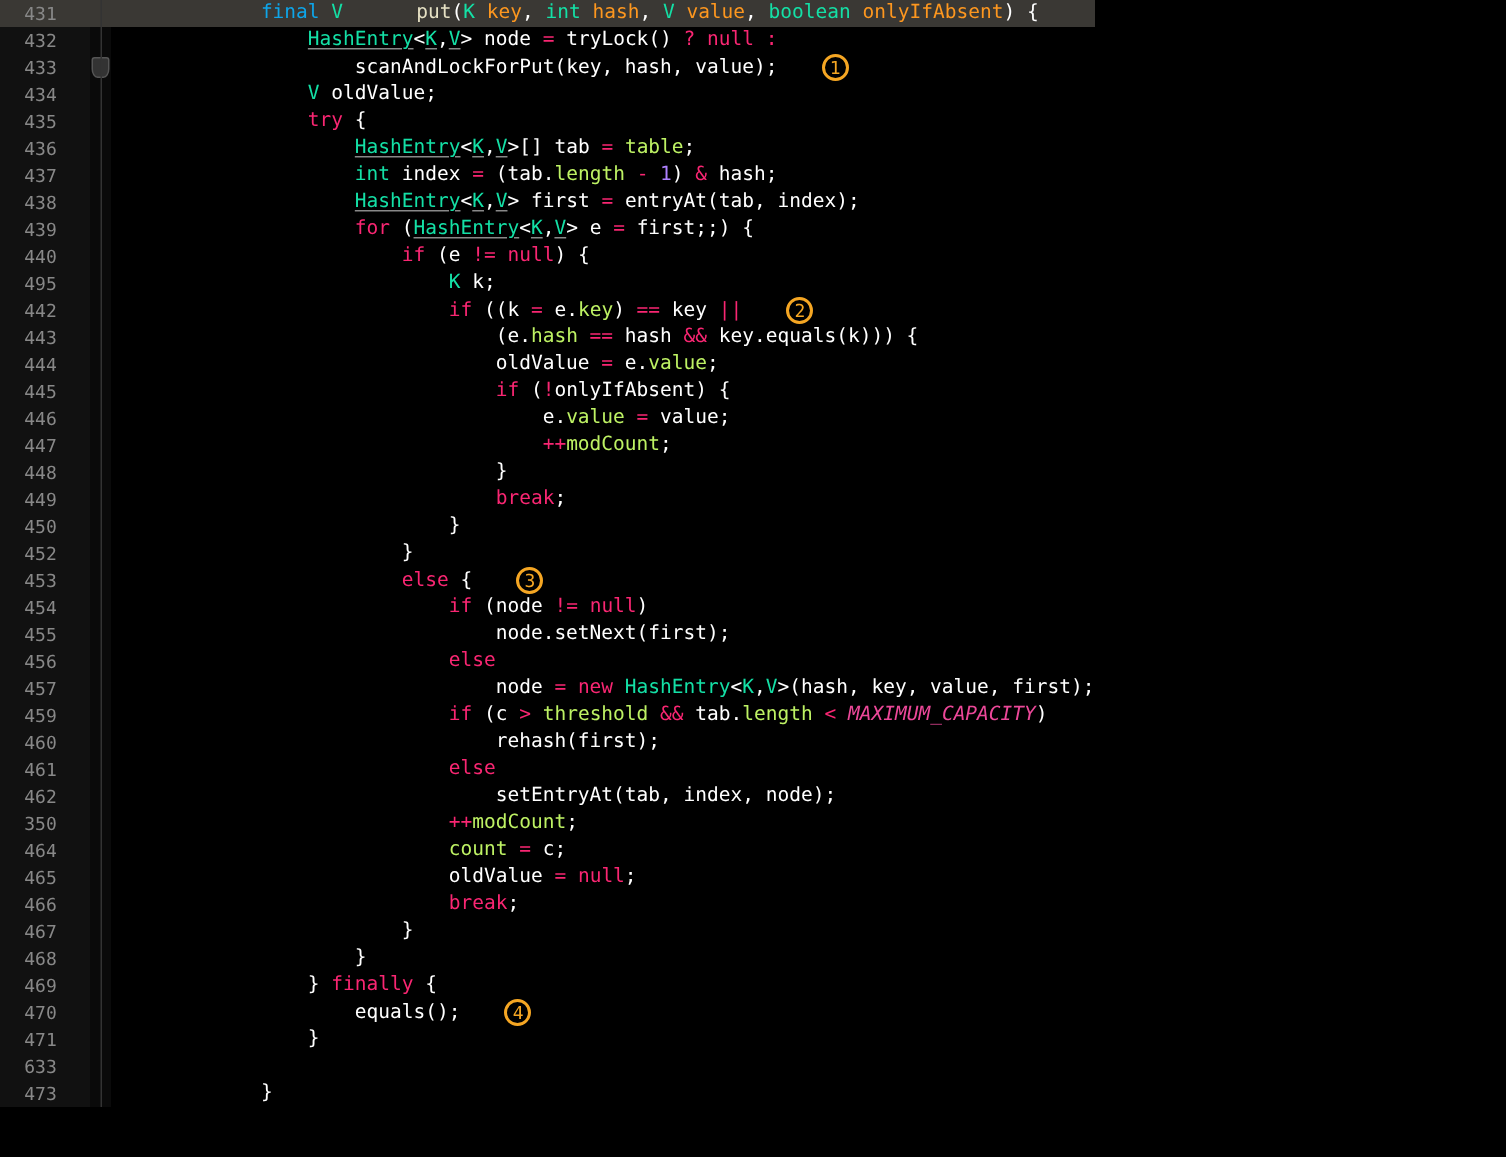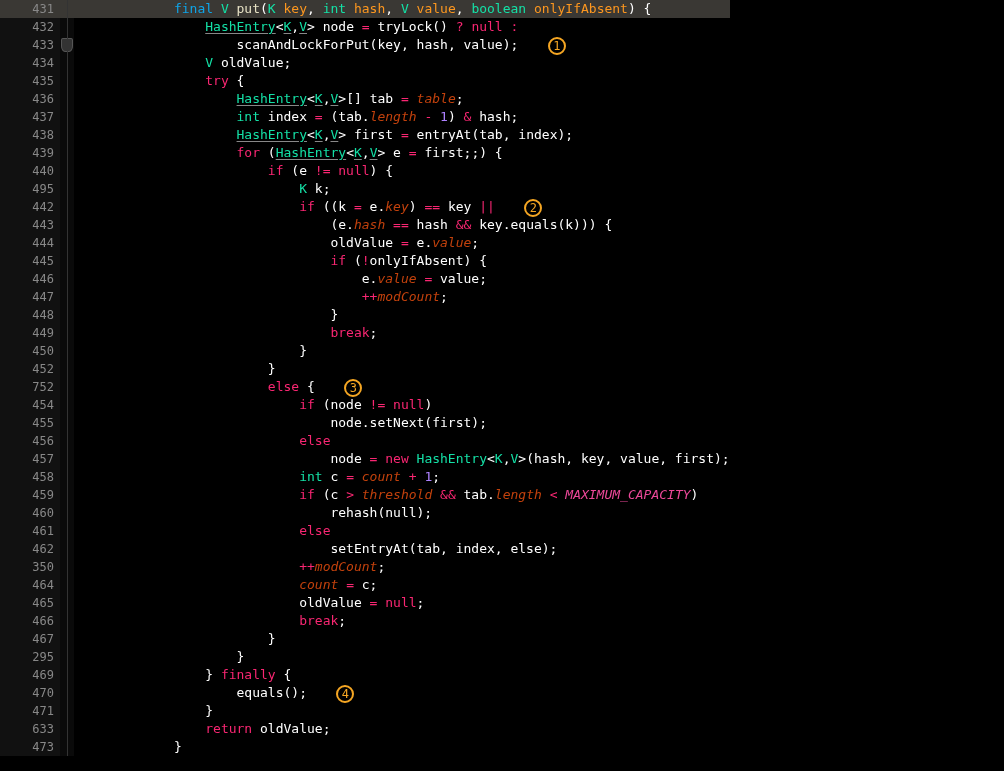--- a/index.html
+++ b/index.html
@@ -23,21 +23,21 @@
   }
   .line-row {
     display: flex;
     height: 18px;
     line-height: 18px;
     white-space: pre;
   }
   .ln {
     width: 54px;
     min-width: 54px;
-    text-align: right;
+    text-align: center;
     padding-right: 6px;
     color: #888;
     background: #111;
     font-size: 12px;
   }
   .mk {
     width: 14px;
     min-width: 14px;
     background: #0a0a0a;
     position: relative;
@@ -73,23 +73,23 @@
     vertical-align: middle;
     font-weight: normal;
     box-sizing: border-box;
   }
   
   .kw   { color: #0ea5e9; }
   .white{ color: #ffffff; }
   .ul   { text-decoration: underline; text-decoration-color: #888; text-underline-offset: 2px; }
   .pink { color: #f92672; }
   .teal { color: #14e0a6; }
-  .blue { color: #c2410c; font-style: italic; }
+  .blue { color: #bef264; }
   .purple { color: #ec4899; font-style: italic; }
-  .yellowish { color: #e6e1c4; }
+  .yellowish { color: #e6e1c4; margin-left: 41px; }
   .orange { color: #fd971f; }
   .constlit { color: #ae81ff; }
   .break-mark {
     position: absolute;
     left: 0;
     top: 0;
     width: 14px;
     height: 18px;
     display: flex;
     align-items: center;
@@ -122,35 +122,34 @@
       <div class="line-row"><div class="ln">442</div><div class="mk"></div><div class="code-cell">                            <span class="pink">if</span> <span class="white">((k</span> <span class="pink">=</span> <span class="white">e.</span><span class="blue">key</span><span class="white">)</span> <span class="pink">==</span> <span class="white">key</span> <span class="pink">||</span>   <span class="badge">2</span></div></div>
       <div class="line-row"><div class="ln">443</div><div class="mk"></div><div class="code-cell">                                <span class="white">(e.</span><span class="blue">hash</span> <span class="pink">==</span> <span class="white">hash</span> <span class="pink">&amp;&amp;</span> <span class="white">key.equals(k))) {</span></div></div>
       <div class="line-row"><div class="ln">444</div><div class="mk"></div><div class="code-cell">                                <span class="white">oldValue</span> <span class="pink">=</span> <span class="white">e.</span><span class="blue">value</span><span class="white">;</span></div></div>
       <div class="line-row"><div class="ln">445</div><div class="mk"></div><div class="code-cell">                                <span class="pink">if</span> <span class="white">(</span><span class="pink">!</span><span class="white">onlyIfAbsent) {</span></div></div>
       <div class="line-row"><div class="ln">446</div><div class="mk"></div><div class="code-cell">                                    <span class="white">e.</span><span class="blue">value</span> <span class="pink">=</span> <span class="white">value;</span></div></div>
       <div class="line-row"><div class="ln">447</div><div class="mk"></div><div class="code-cell">                                    <span class="pink">++</span><span class="blue">modCount</span><span class="white">;</span></div></div>
       <div class="line-row"><div class="ln">448</div><div class="mk"></div><div class="code-cell">                                <span class="white">}</span></div></div>
       <div class="line-row"><div class="ln">449</div><div class="mk"></div><div class="code-cell">                                <span class="pink">break</span><span class="white">;</span></div></div>
       <div class="line-row"><div class="ln">450</div><div class="mk"></div><div class="code-cell">                            <span class="white">}</span></div></div>
       <div class="line-row"><div class="ln">452</div><div class="mk"></div><div class="code-cell">                        <span class="white">}</span></div></div>
-      <div class="line-row"><div class="ln">752</div><div class="mk"></div><div class="code-cell">                        <span class="pink">else</span> <span class="white">{</span>   <span class="badge">3</span></div></div>
+      <div class="line-row"><div class="ln">453</div><div class="mk"></div><div class="code-cell">                        <span class="pink">else</span> <span class="white">{</span>   <span class="badge">3</span></div></div>
       <div class="line-row"><div class="ln">454</div><div class="mk"></div><div class="code-cell">                            <span class="pink">if</span> <span class="white">(node</span> <span class="pink">!=</span> <span class="pink">null</span><span class="white">)</span></div></div>
       <div class="line-row"><div class="ln">455</div><div class="mk"></div><div class="code-cell">                                <span class="white">node.setNext(first);</span></div></div>
       <div class="line-row"><div class="ln">456</div><div class="mk"></div><div class="code-cell">                            <span class="pink">else</span></div></div>
       <div class="line-row"><div class="ln">457</div><div class="mk"></div><div class="code-cell">                                <span class="white">node</span> <span class="pink">=</span> <span class="pink">new</span> <span class="teal">HashEntry</span><span class="white">&lt;</span><span class="teal">K</span><span class="white">,</span><span class="teal">V</span><span class="white">&gt;(hash, key, value, first);</span></div></div>
-      <div class="line-row"><div class="ln">458</div><div class="mk"></div><div class="code-cell">                            <span class="teal">int</span> <span class="white">c</span> <span class="pink">=</span> <span class="blue">count</span> <span class="pink">+</span> <span class="constlit">1</span><span class="white">;</span></div></div>
       <div class="line-row"><div class="ln">459</div><div class="mk"></div><div class="code-cell">                            <span class="pink">if</span> <span class="white">(c</span> <span class="pink">&gt;</span> <span class="blue">threshold</span> <span class="pink">&amp;&amp;</span> <span class="white">tab.</span><span class="blue">length</span> <span class="pink">&lt;</span> <span class="purple">MAXIMUM_CAPACITY</span><span class="white">)</span></div></div>
-      <div class="line-row"><div class="ln">460</div><div class="mk"></div><div class="code-cell">                                <span class="white">rehash(null);</span></div></div>
+      <div class="line-row"><div class="ln">460</div><div class="mk"></div><div class="code-cell">                                <span class="white">rehash(first);</span></div></div>
       <div class="line-row"><div class="ln">461</div><div class="mk"></div><div class="code-cell">                            <span class="pink">else</span></div></div>
-      <div class="line-row"><div class="ln">462</div><div class="mk"></div><div class="code-cell">                                <span class="white">setEntryAt(tab, index, else);</span></div></div>
+      <div class="line-row"><div class="ln">462</div><div class="mk"></div><div class="code-cell">                                <span class="white">setEntryAt(tab, index, node);</span></div></div>
       <div class="line-row"><div class="ln">350</div><div class="mk"></div><div class="code-cell">                            <span class="pink">++</span><span class="blue">modCount</span><span class="white">;</span></div></div>
       <div class="line-row"><div class="ln">464</div><div class="mk"></div><div class="code-cell">                            <span class="blue">count</span> <span class="pink">=</span> <span class="white">c;</span></div></div>
       <div class="line-row"><div class="ln">465</div><div class="mk"></div><div class="code-cell">                            <span class="white">oldValue</span> <span class="pink">=</span> <span class="pink">null</span><span class="white">;</span></div></div>
       <div class="line-row"><div class="ln">466</div><div class="mk"></div><div class="code-cell">                            <span class="pink">break</span><span class="white">;</span></div></div>
       <div class="line-row"><div class="ln">467</div><div class="mk"></div><div class="code-cell">                        <span class="white">}</span></div></div>
-      <div class="line-row"><div class="ln">295</div><div class="mk"></div><div class="code-cell">                    <span class="white">}</span></div></div>
+      <div class="line-row"><div class="ln">468</div><div class="mk"></div><div class="code-cell">                    <span class="white">}</span></div></div>
       <div class="line-row"><div class="ln">469</div><div class="mk"></div><div class="code-cell">                <span class="white">}</span> <span class="pink">finally</span> <span class="white">{</span></div></div>
       <div class="line-row"><div class="ln">470</div><div class="mk"></div><div class="code-cell">                    <span class="white">equals();</span>   <span class="badge">4</span></div></div>
       <div class="line-row"><div class="ln">471</div><div class="mk"></div><div class="code-cell">                <span class="white">}</span></div></div>
-      <div class="line-row"><div class="ln">633</div><div class="mk"></div><div class="code-cell">                <span class="pink">return</span> <span class="white">oldValue;</span></div></div>
+      <div class="line-row"><div class="ln">633</div><div class="mk"></div></div>
       <div class="line-row"><div class="ln">473</div><div class="mk"></div><div class="code-cell">            <span class="white">}</span></div></div>
     </div>
 </div>
 
 </body></html>

